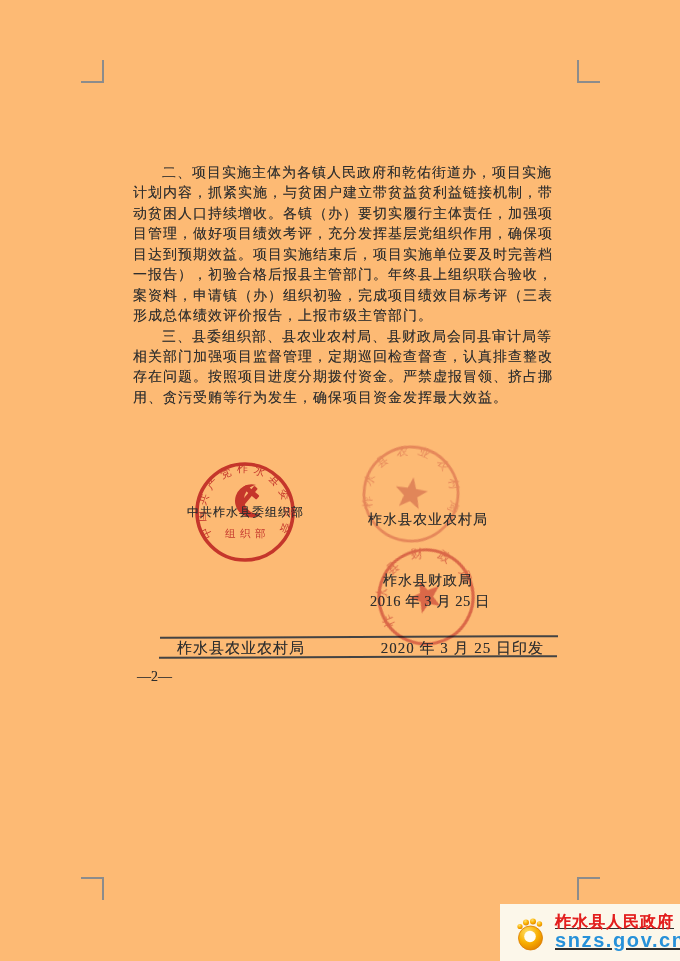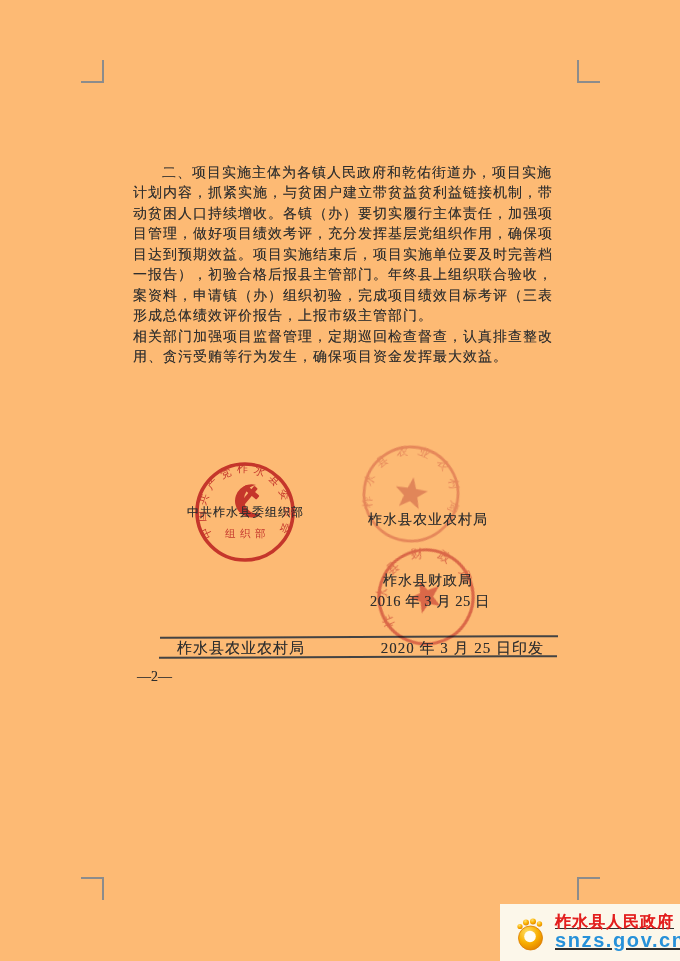--- a/index.html
+++ b/index.html
@@ -72,21 +72,23 @@
 
   <div class="doc-text cn">
       <div class="line first">二、项目实施主体为各镇人民政府和乾佑街道办，项目实施</div>
       <div class="line">计划内容，抓紧实施，与贫困户建立带贫益贫利益链接机制，带</div>
       <div class="line">动贫困人口持续增收。各镇（办）要切实履行主体责任，加强项</div>
       <div class="line">目管理，做好项目绩效考评，充分发挥基层党组织作用，确保项</div>
       <div class="line">目达到预期效益。项目实施结束后，项目实施单位要及时完善档</div>
       <div class="line">一报告），初验合格后报县主管部门。年终县上组织联合验收，</div>
       <div class="line">案资料，申请镇（办）组织初验，完成项目绩效目标考评（三表</div>
       <div class="line last">形成总体绩效评价报告，上报市级主管部门。</div>
+      <div class="line first">三、县委组织部、县农业农村局、县财政局会同县审计局等</div>
       <div class="line">相关部门加强项目监督管理，定期巡回检查督查，认真排查整改</div>
+      <div class="line">存在问题。按照项目进度分期拨付资金。严禁虚报冒领、挤占挪</div>
       <div class="line last">用、贪污受贿等行为发生，确保项目资金发挥最大效益。</div>
     </div>
 
   <svg class="seal seal-party" viewBox="0 0 104 104">
     <defs>
         <path id="arcParty" d="M 23 80 A 40 40 0 1 1 81 80" fill="none"></path>
       </defs>
     <circle cx="52" cy="52" r="48" fill="none" stroke-width="3.6" stroke="#c23a50"></circle>
     <text font-size="11" letter-spacing="5" fill="#c23a50">
       <textPath href="#arcParty" startOffset="50%" text-anchor="middle">中国共产党柞水县委员会</textPath>

